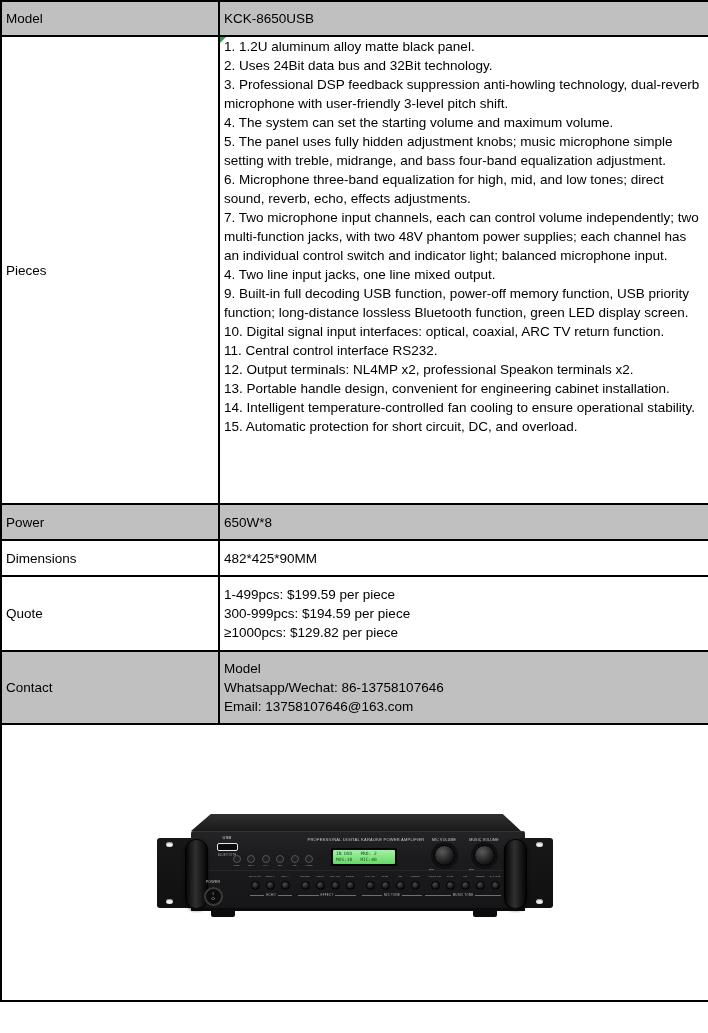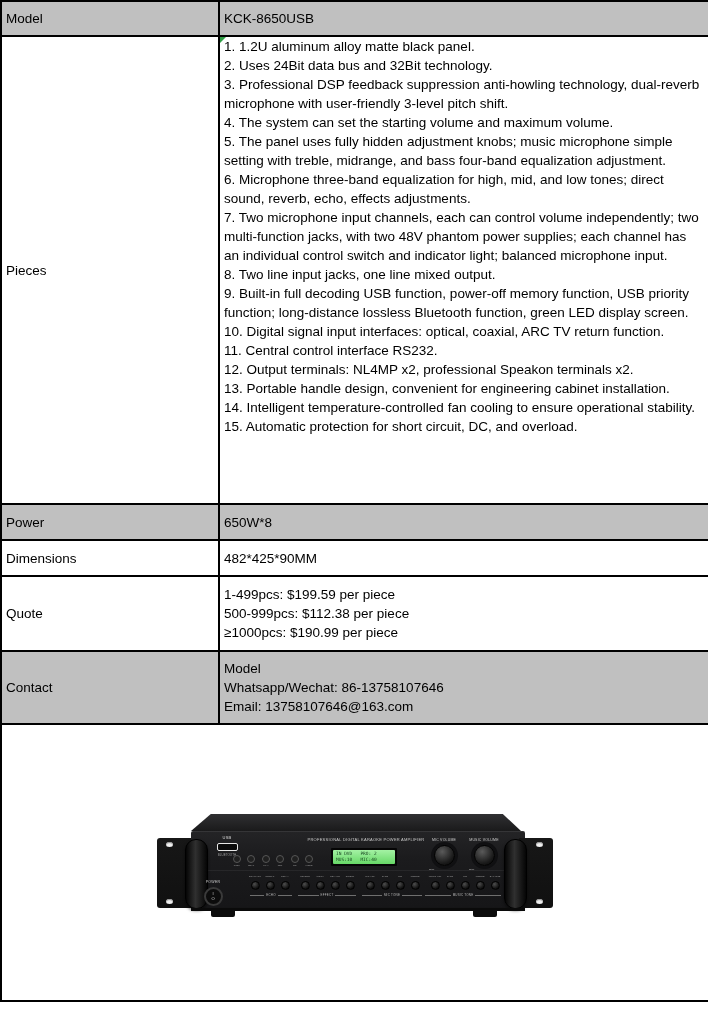--- a/index.html
+++ b/index.html
@@ -92,21 +92,21 @@
     <td class="lab" style="height:466px">Pieces</td>
     <td class="feature-cell">
       <span class="corner-tri"></span>
       <div>1. 1.2U aluminum alloy matte black panel.</div>
       <div>2. Uses 24Bit data bus and 32Bit technology.</div>
       <div>3. Professional DSP feedback suppression anti-howling technology, dual-reverb microphone with user-friendly 3-level pitch shift.</div>
       <div>4. The system can set the starting volume and maximum volume.</div>
       <div>5. The panel uses fully hidden adjustment knobs; music microphone simple setting with treble, midrange, and bass four-band equalization adjustment.</div>
       <div>6. Microphone three-band equalization for high, mid, and low tones; direct sound, reverb, echo, effects adjustments.</div>
       <div>7. Two microphone input channels, each can control volume independently; two multi-function jacks, with two 48V phantom power supplies; each channel has an individual control switch and indicator light; balanced microphone input.</div>
-      <div>8. Two line input jacks, one line mixed output.</div>
+      <div>4. Two line input jacks, one line mixed output.</div>
       <div>9. Built-in full decoding USB function, power-off memory function, USB priority function; long-distance lossless Bluetooth function, green LED display screen.</div>
       <div>10. Digital signal input interfaces: optical, coaxial, ARC TV return function.</div>
       <div>11. Central control interface RS232.</div>
       <div>12. Output terminals: NL4MP x2, professional Speakon terminals x2.</div>
       <div>13. Portable handle design, convenient for engineering cabinet installation.</div>
       <div>14. Intelligent temperature-controlled fan cooling to ensure operational stability.</div>
       <div>15. Automatic protection for short circuit, DC, and overload.</div>
     </td>
   </tr>
 
@@ -118,22 +118,22 @@
   <tr>
     <td class="lab" style="height:34px">Dimensions</td>
     <td class="val">482*425*90MM</td>
   </tr>
 
 
   <tr>
     <td class="lab" style="height:73px">Quote</td>
     <td class="val">
       <div>1-499pcs: $199.59 per piece</div>
-      <div>500-999pcs: $112.38 per piece</div>
-      <div>≥1000pcs: $190.99 per piece</div>
+      <div>300-999pcs: $194.59 per piece</div>
+      <div>≥1000pcs: $129.82 per piece</div>
     </td>
   </tr>
 
   <tr>
     <td class="lab shaded" style="height:71px">Contact</td>
     <td class="val shaded">
       <div>Model</div>
       <div>Whatsapp/Wechat: 86-13758107646</div>
       <div>Email: 13758107646@163.com</div>
     </td>

